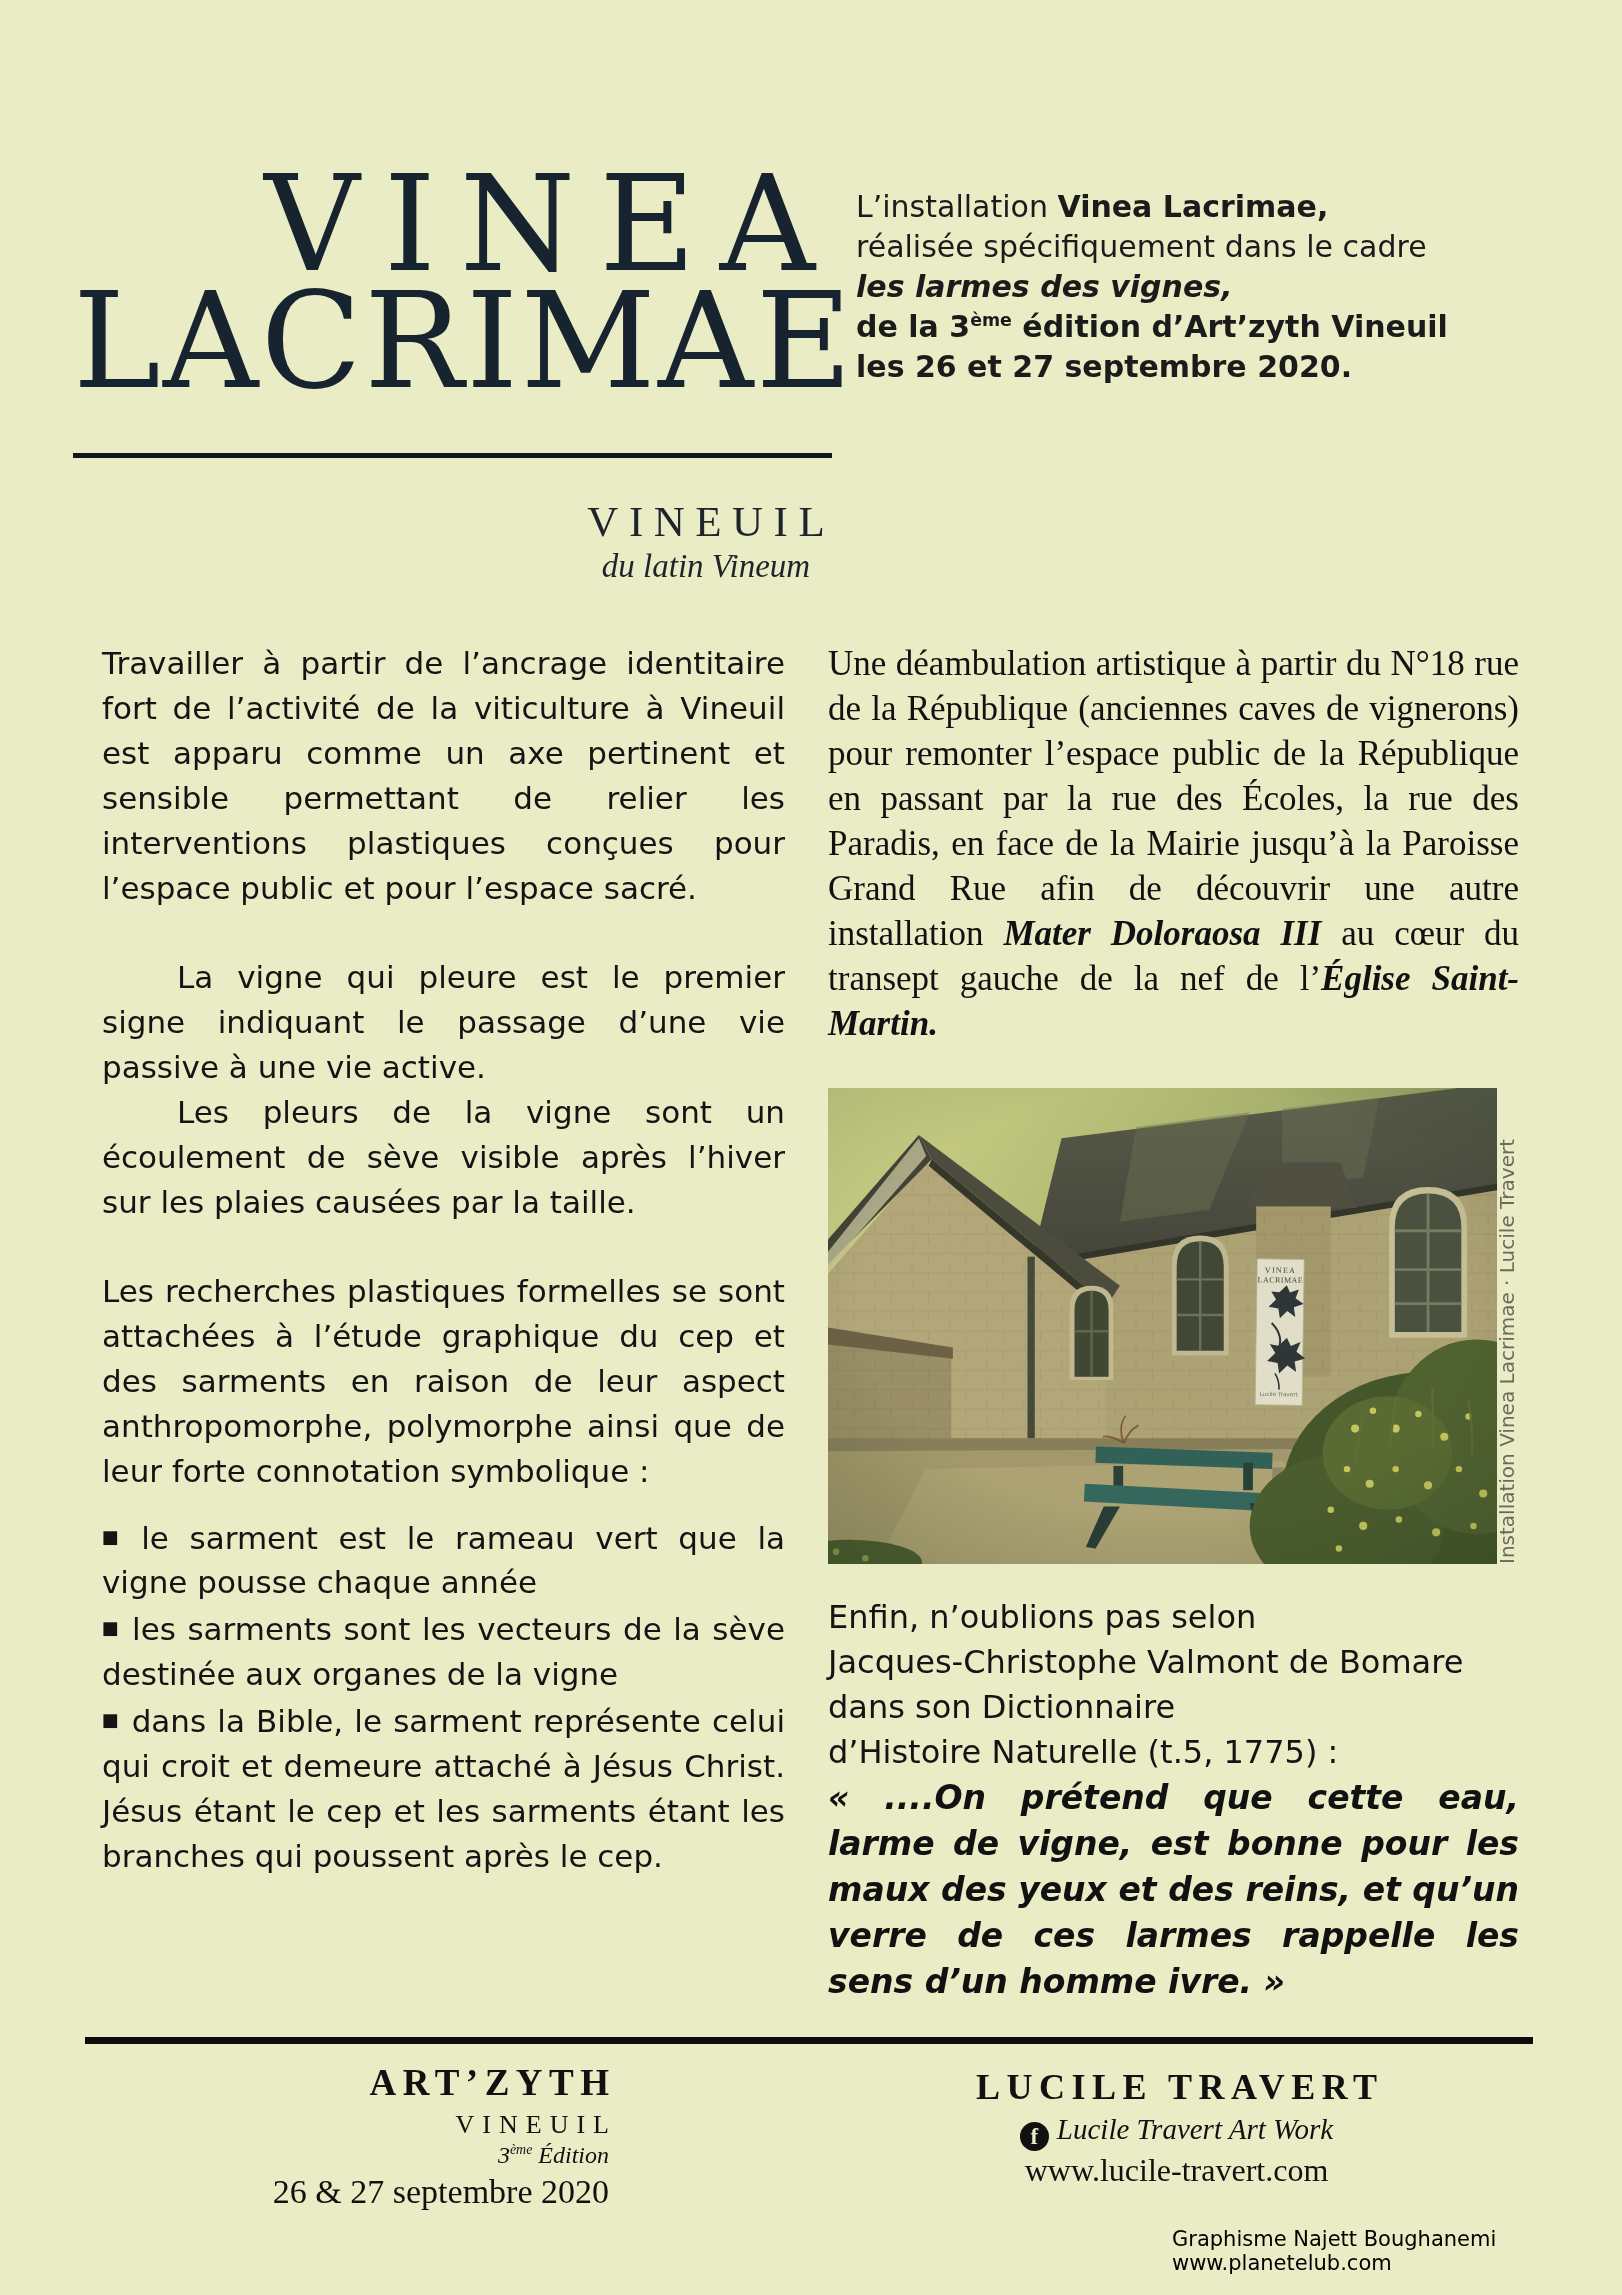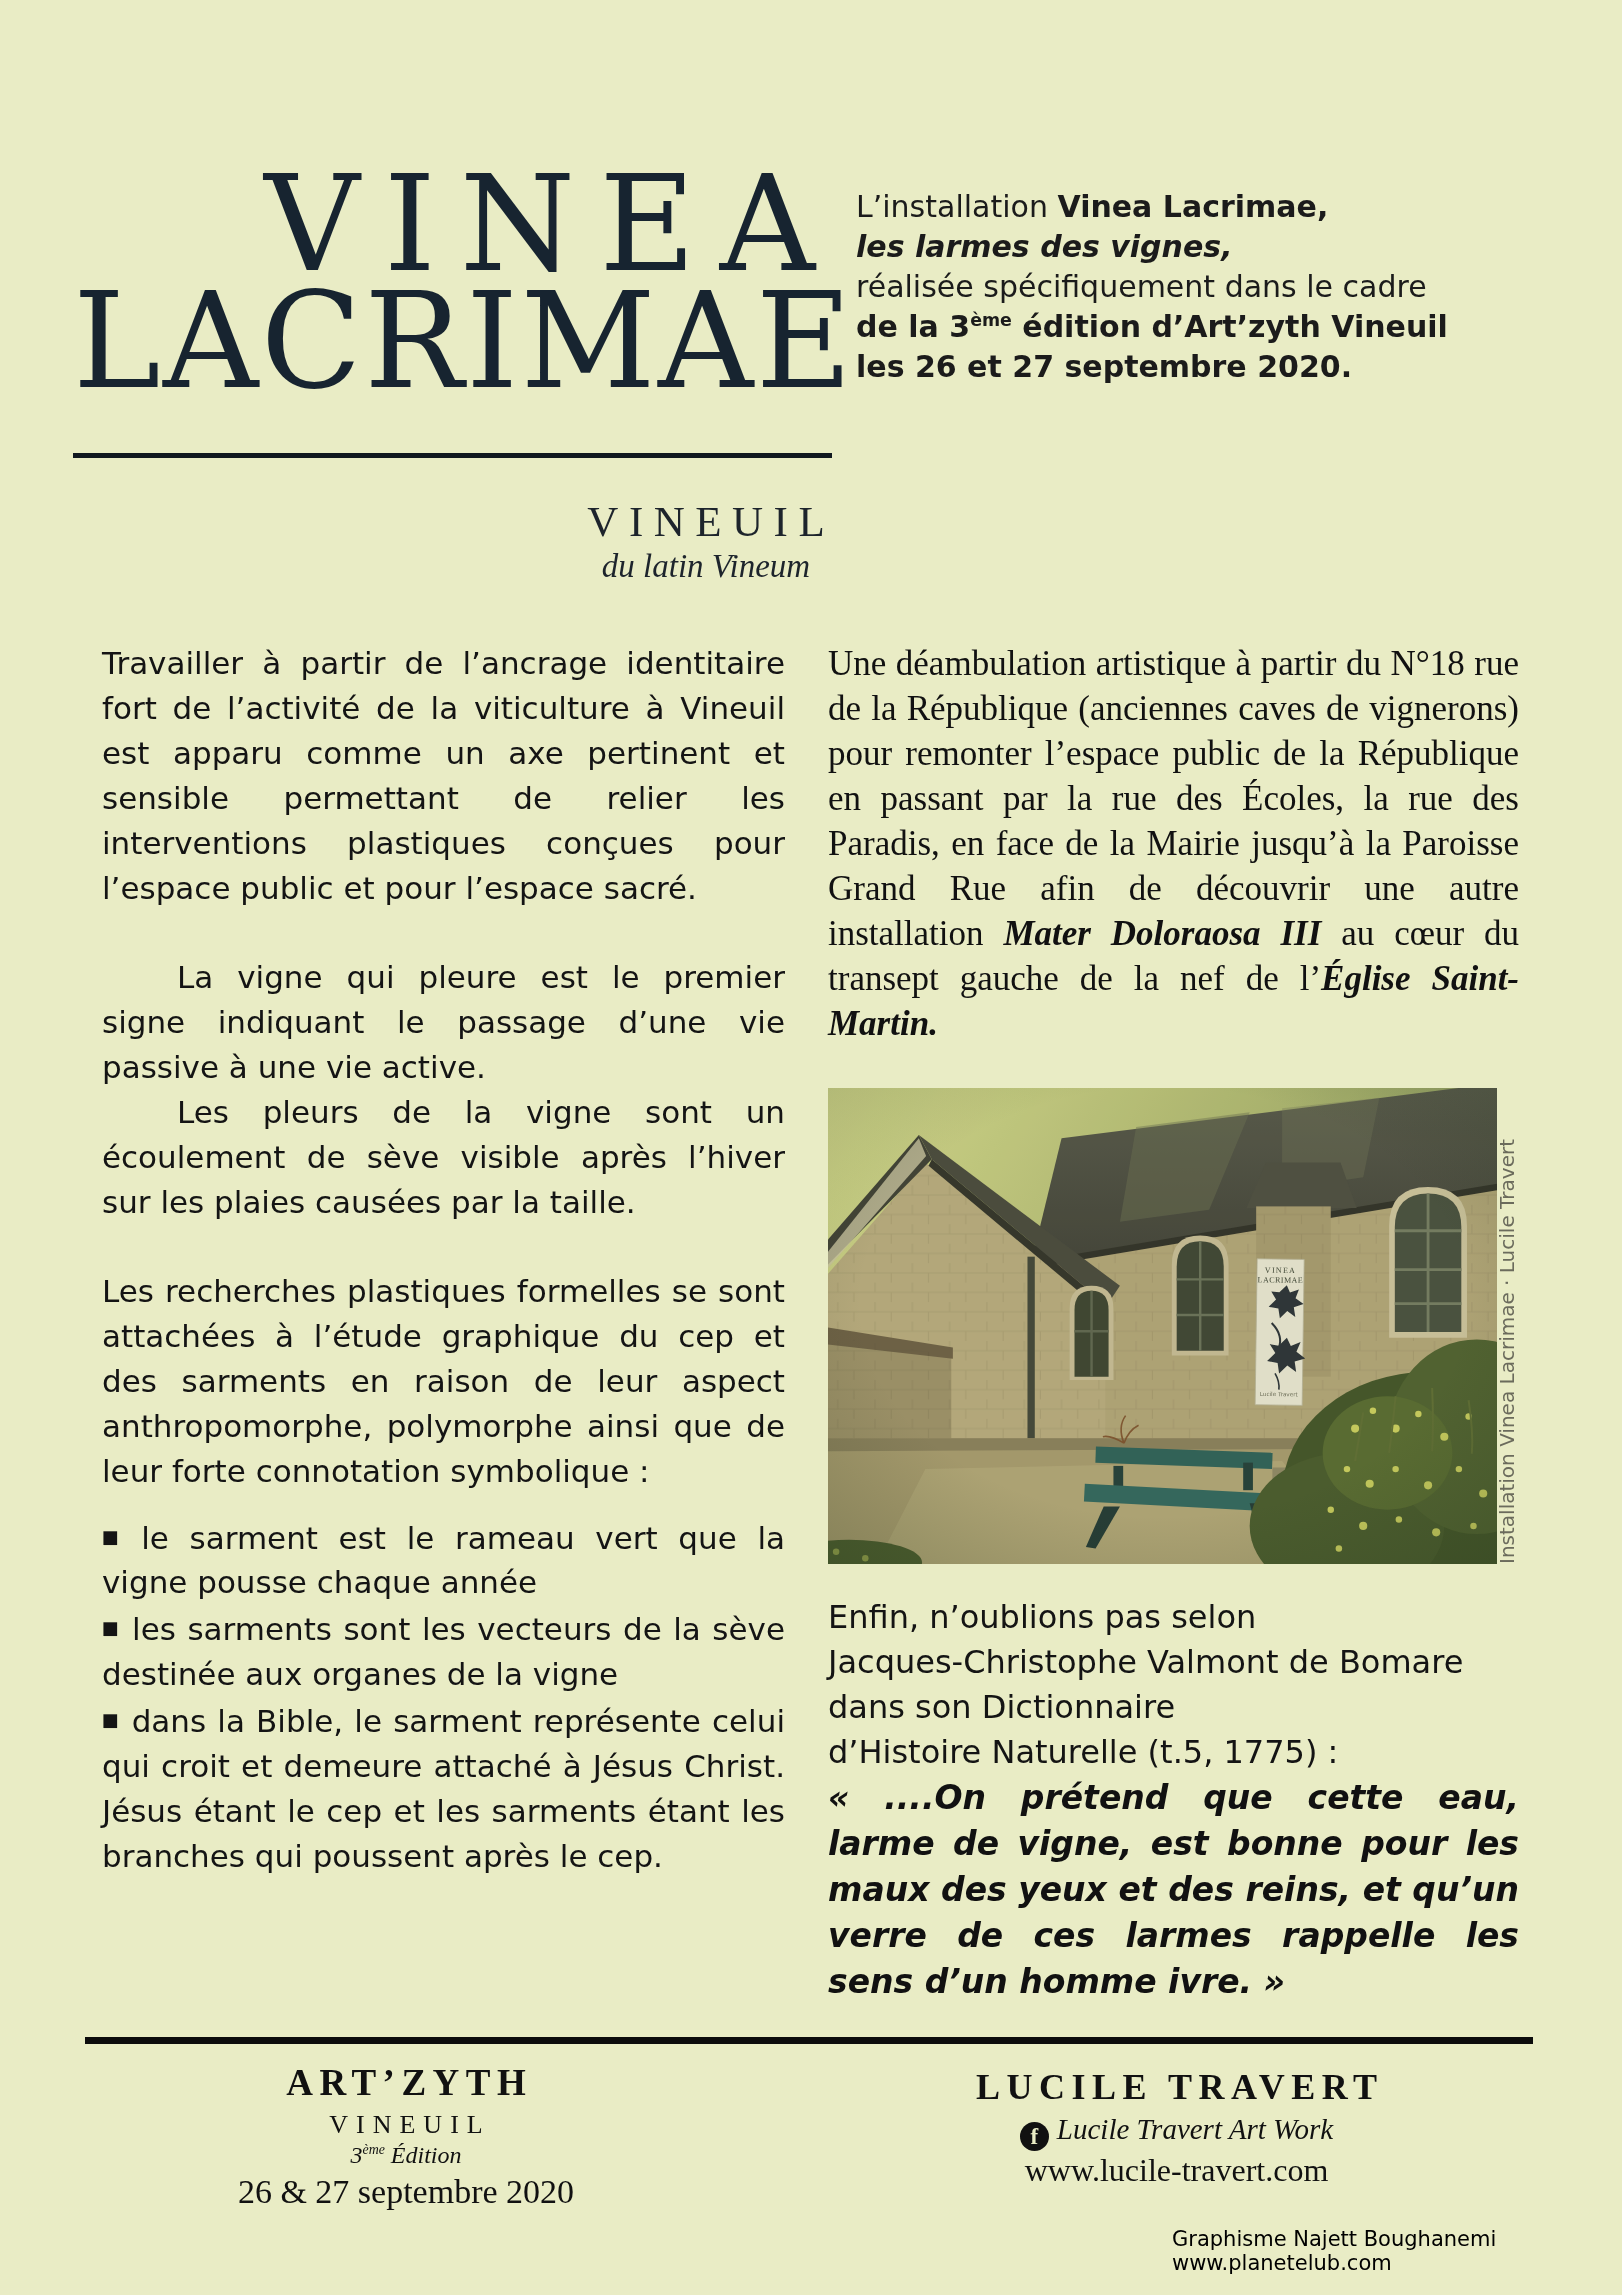--- a/index.html
+++ b/index.html
@@ -45,21 +45,21 @@
   .photo-wrap{position:relative;margin-top:42px;width:669px;height:476px;}
   .photo-wrap svg{display:block;width:100%;height:100%;}
   .photo-caption{position:absolute;left:691px;bottom:0;transform:rotate(-90deg);
                  transform-origin:left bottom;white-space:nowrap;font-size:20px;color:#6b6b5c;}
   .after-photo{margin-top:31px;font-size:32px;line-height:45px;color:#141414;}
   .quote{font-size:33px;line-height:46px;font-weight:700;font-style:italic;text-align:justify;
          color:#111;margin:0;}
 
   
   .footer-rule{position:absolute;left:85px;top:2037px;width:1448px;height:6.5px;background:#0c0c0c;}
-  .footer-left{position:absolute;left:203px;top:2061px;width:406px;text-align:center;
+  .footer-left{position:absolute;left:203px;top:2061px;width:406px;text-align:right;
                font-family:"Liberation Serif",serif;color:#111;}
   .f-title{font-size:37px;font-weight:700;letter-spacing:6.5px;margin-right:-6.5px;}
   .f-sub{font-size:26px;letter-spacing:8px;margin-right:-8px;margin-top:5.7px;}
   .f-ed{font-size:24px;font-style:italic;margin-top:2.4px;}
   .f-date{font-size:34px;margin-top:4px;}
   .footer-right{position:absolute;left:917px;top:2066px;width:519px;text-align:center;
                 font-family:"Liberation Serif",serif;color:#111;}
   .f-name{font-size:36px;font-weight:700;letter-spacing:6.5px;margin-right:-6.5px;}
   .f-role{font-size:26px;letter-spacing:2.4px;margin-top:6.5px;}
   .f-fb{font-size:29px;font-style:italic;margin-top:4.9px;}
@@ -75,22 +75,22 @@
 <div class="page">
 
   <div class="masthead">
     <div class="line1">VINEA</div>
     <div class="line2">LACRIMAE</div>
   </div>
   <div class="title-rule"></div>
 
   <div class="intro">
     <div><span class="seg-r">L’installation </span><span class="seg-b">Vinea Lacrimae,</span></div>
+    <div><span class="seg-r">réalisée spécifiquement dans le cadre</span></div>
     <div><span class="seg-bi">les larmes des vignes,</span></div>
-    <div><span class="seg-r">réalisée spécifiquement dans le cadre</span></div>
     <div><span class="seg-b">de la 3</span><sup class="seg-bsup">ème</sup><span class="seg-b"> édition d’Art’zyth Vineuil</span></div>
     <div><span class="seg-b">les 26 et 27 septembre 2020.</span></div>
   </div>
 
   <div class="place">
     <div class="place-name">VINEUIL</div>
     <div class="place-sub">du latin Vineum</div>
   </div>
 
   <div class="col-left">

